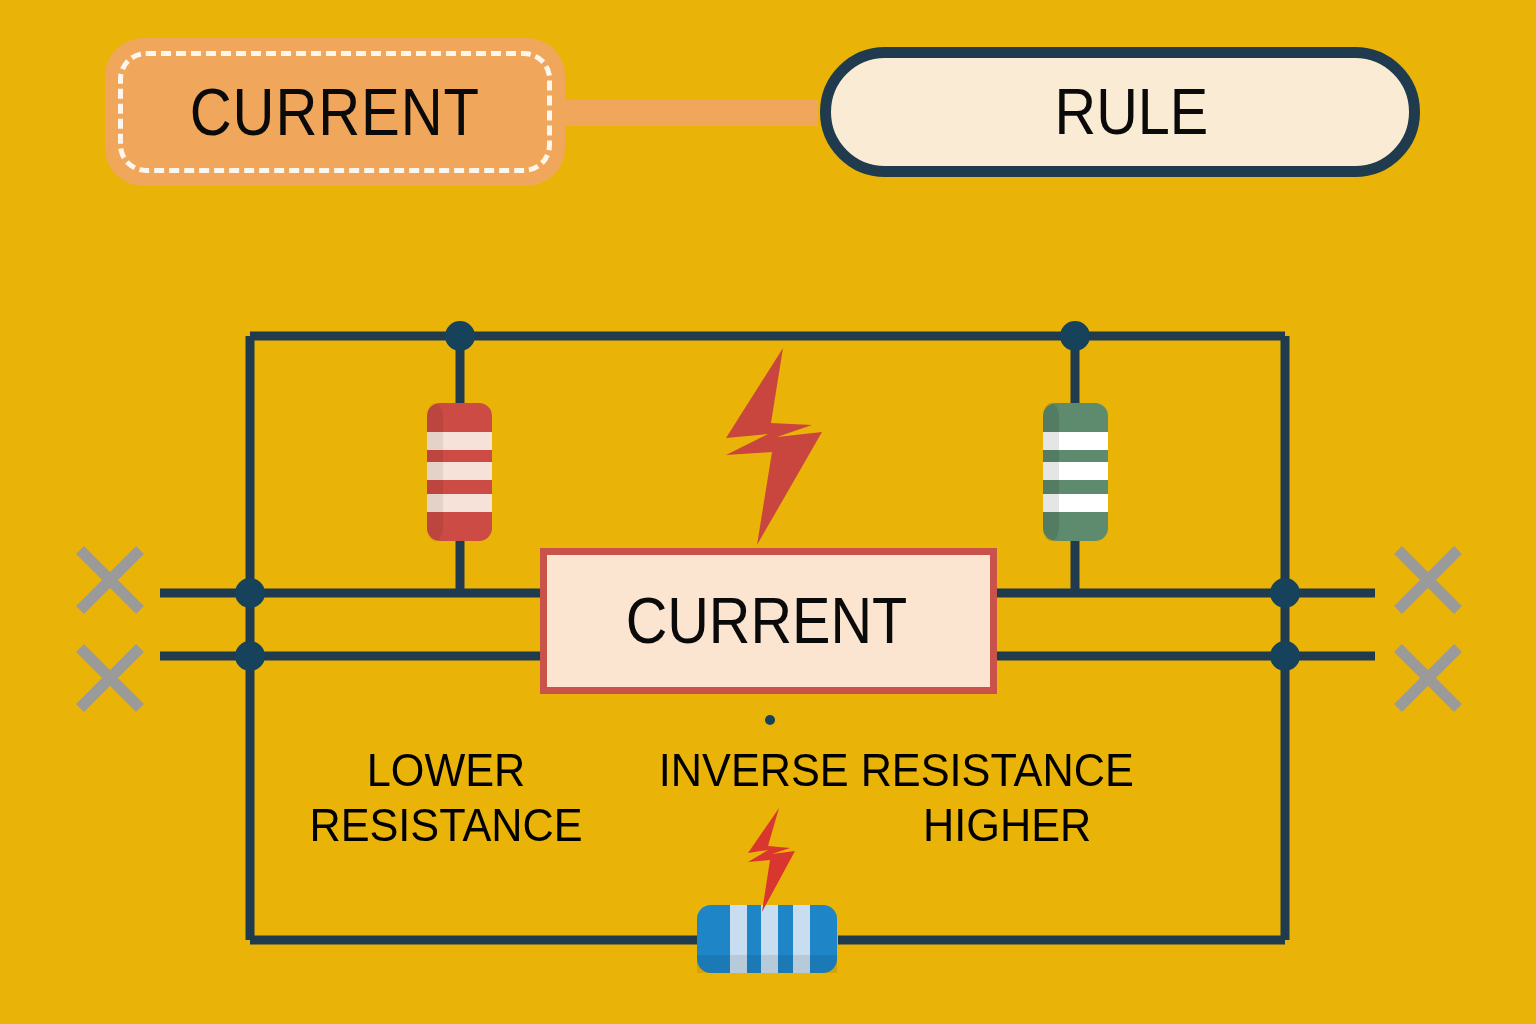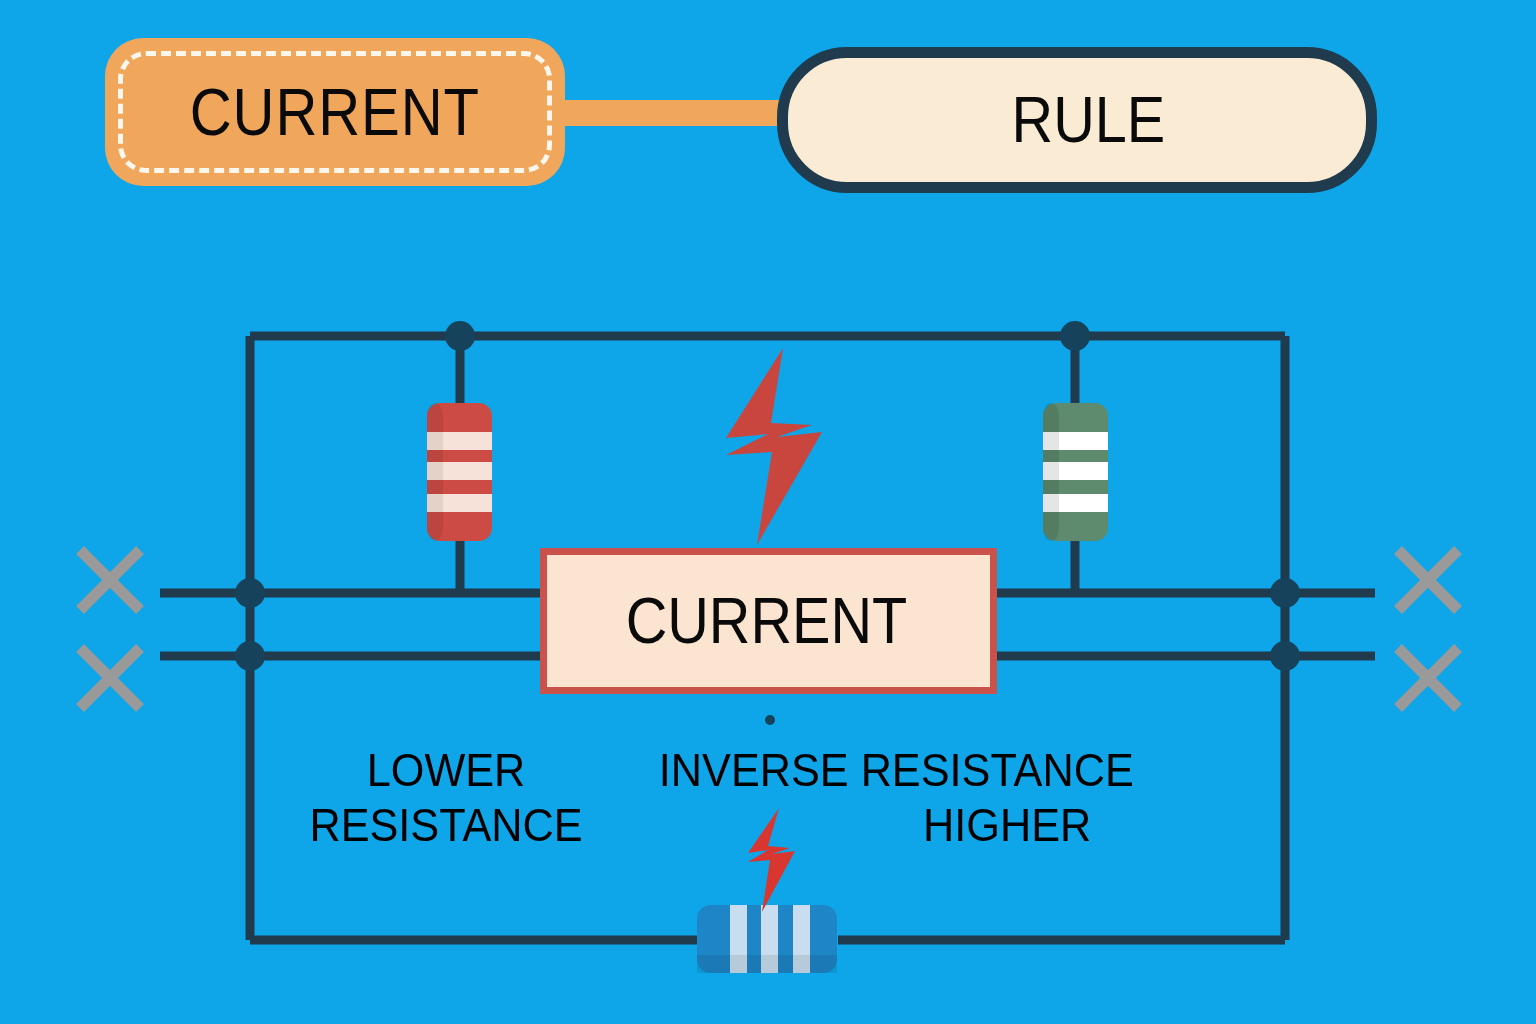--- a/index.html
+++ b/index.html
@@ -12,21 +12,21 @@
     height: 1024px;
     font-family: "Liberation Sans", sans-serif;
     overflow: hidden;
     position: relative;
   }
   #stage {
     position: absolute;
     left: 0; top: 0;
     width: 1536px;
     height: 1024px;
-    background: #0ea5e9;
+    background: #eab308;
   }
 
   
   .badge-current {
     position: absolute;
     left: 105px;
     top: 38px;
     width: 460px;
     height: 148px;
     background: #F0A75C;
@@ -58,24 +58,24 @@
     position: absolute;
     left: 556px;
     top: 100px;
     width: 262px;
     height: 26px;
     background: #F0A75C;
   }
 
   .badge-rule {
     position: absolute;
-    left: 777px;
+    left: 820px;
     top: 47px;
     width: 600px;
-    height: 146px;
+    height: 130px;
     background: #FAEBD4;
     border: 11px solid #1F3B4D;
     border-radius: 70px;
     box-sizing: border-box;
     display: flex;
     align-items: center;
   }
   .badge-rule .btxt {
     font-size: 64px;
     color: #0a0a0a;

